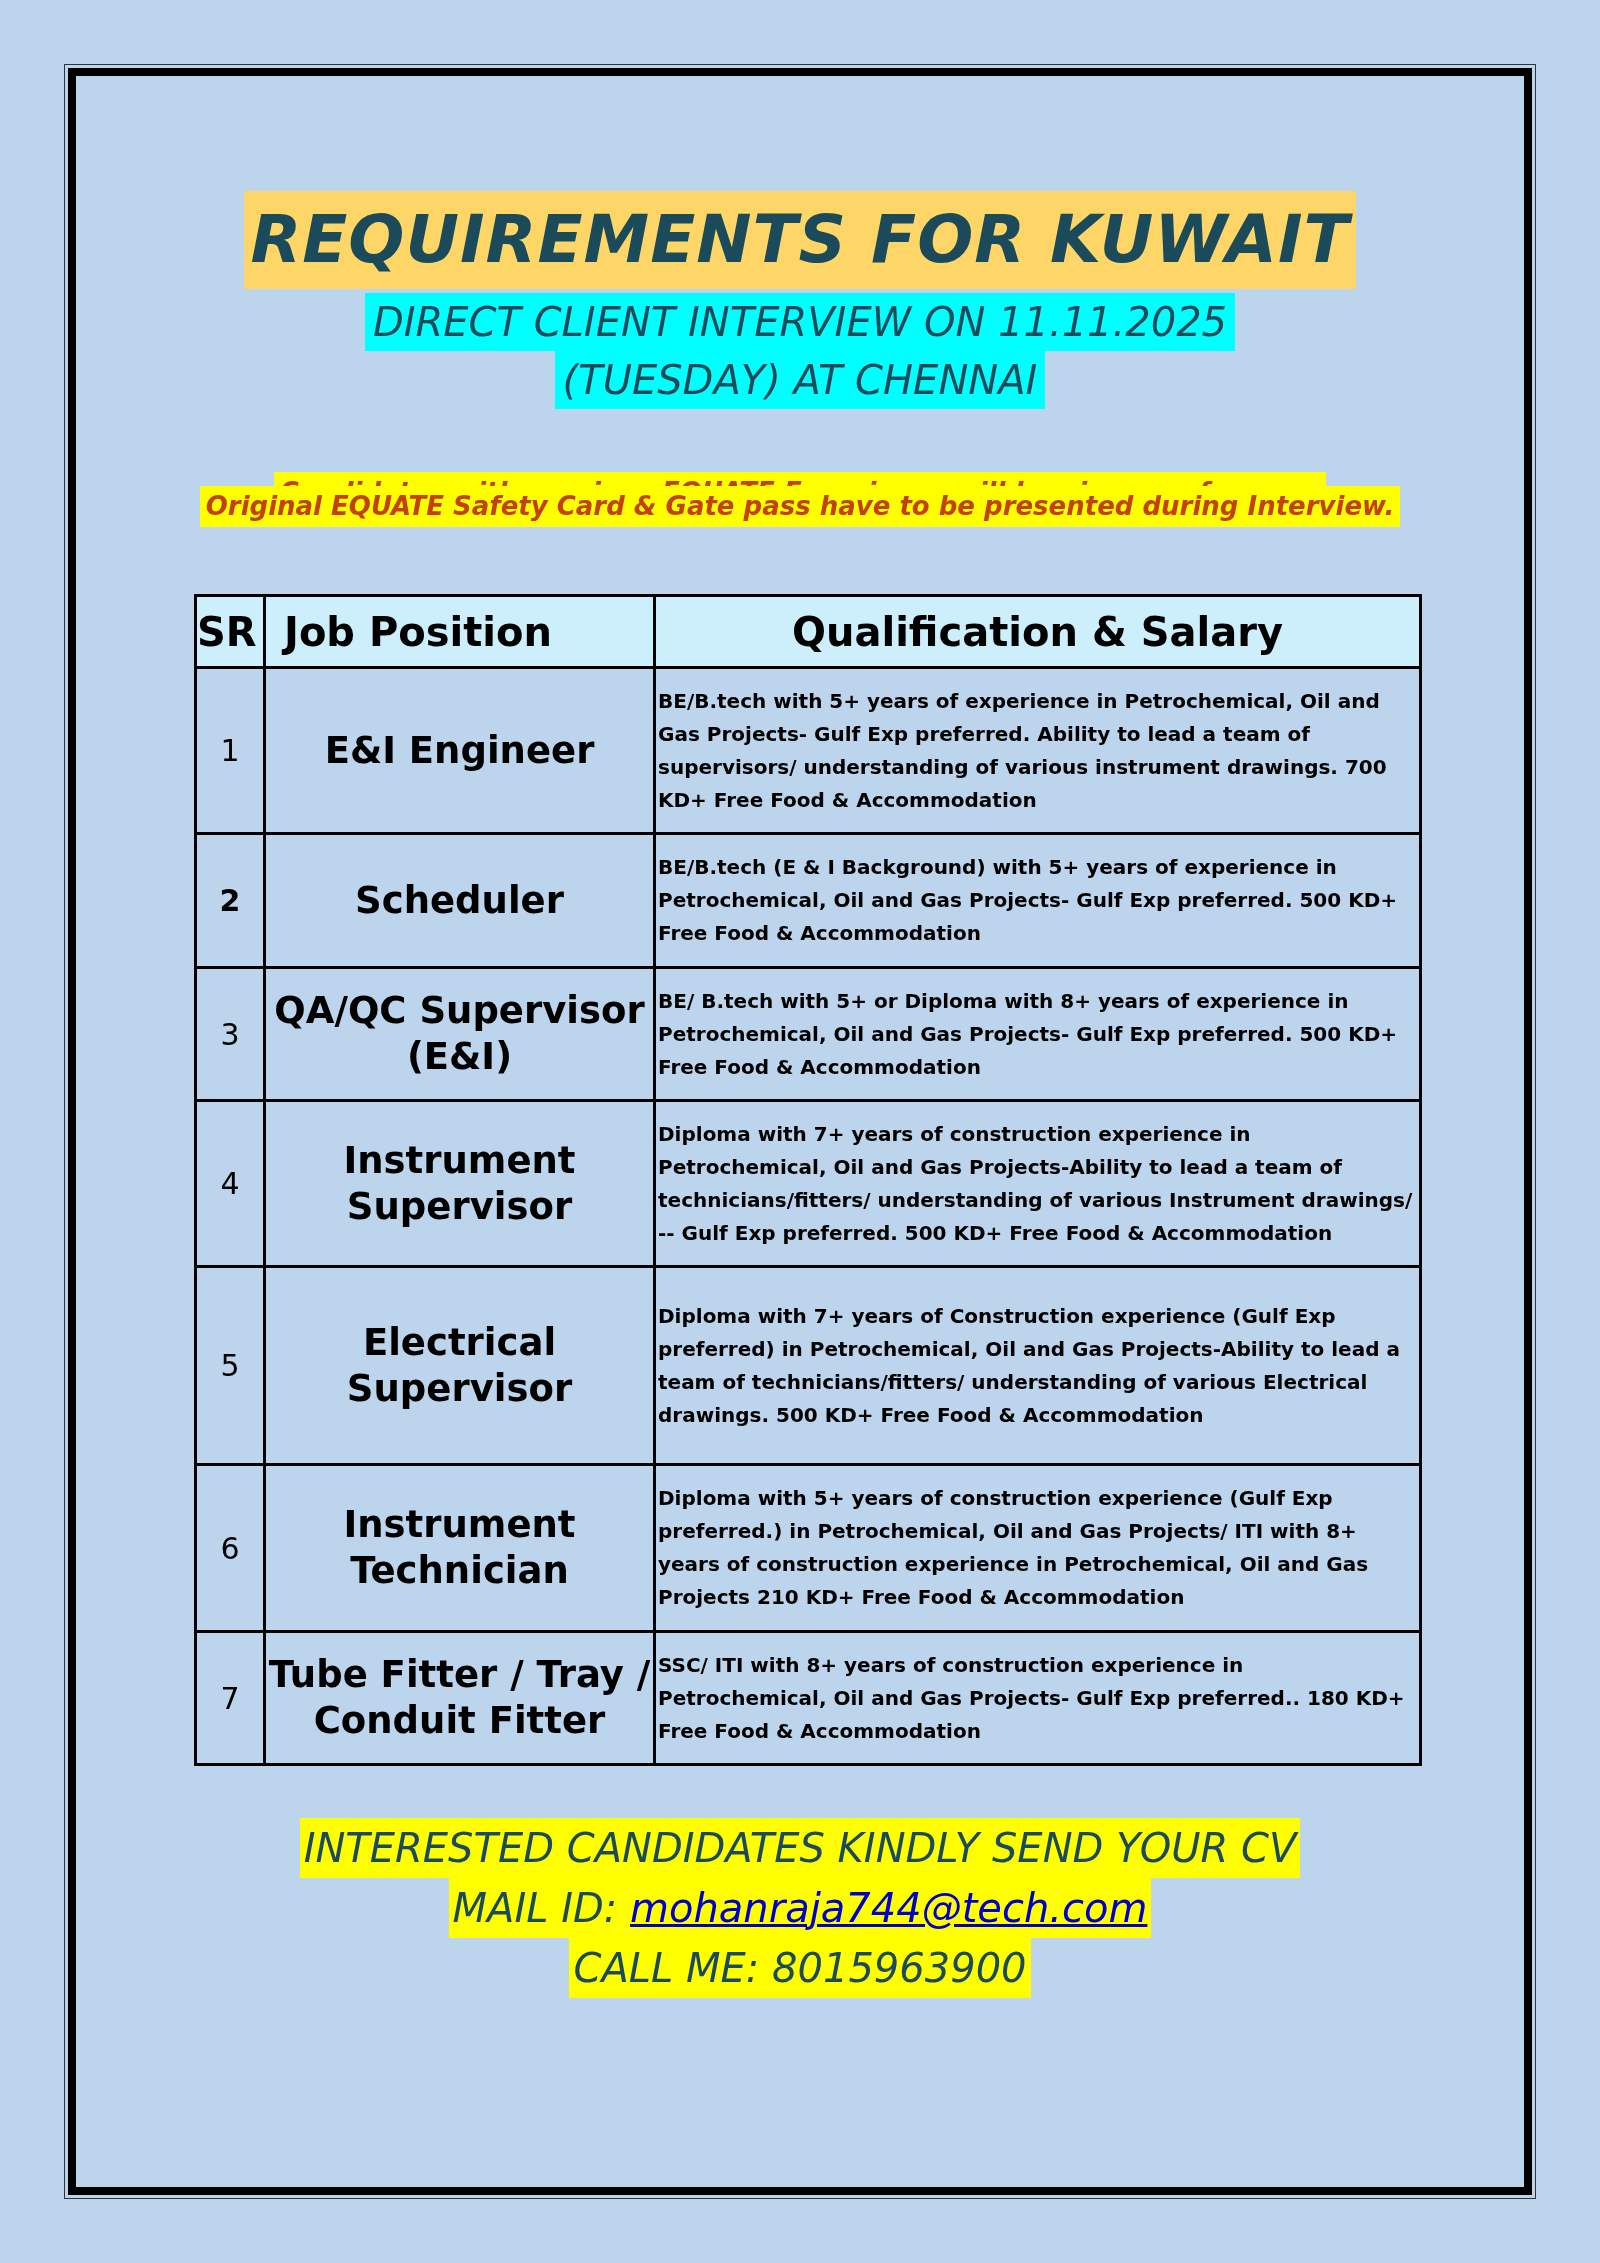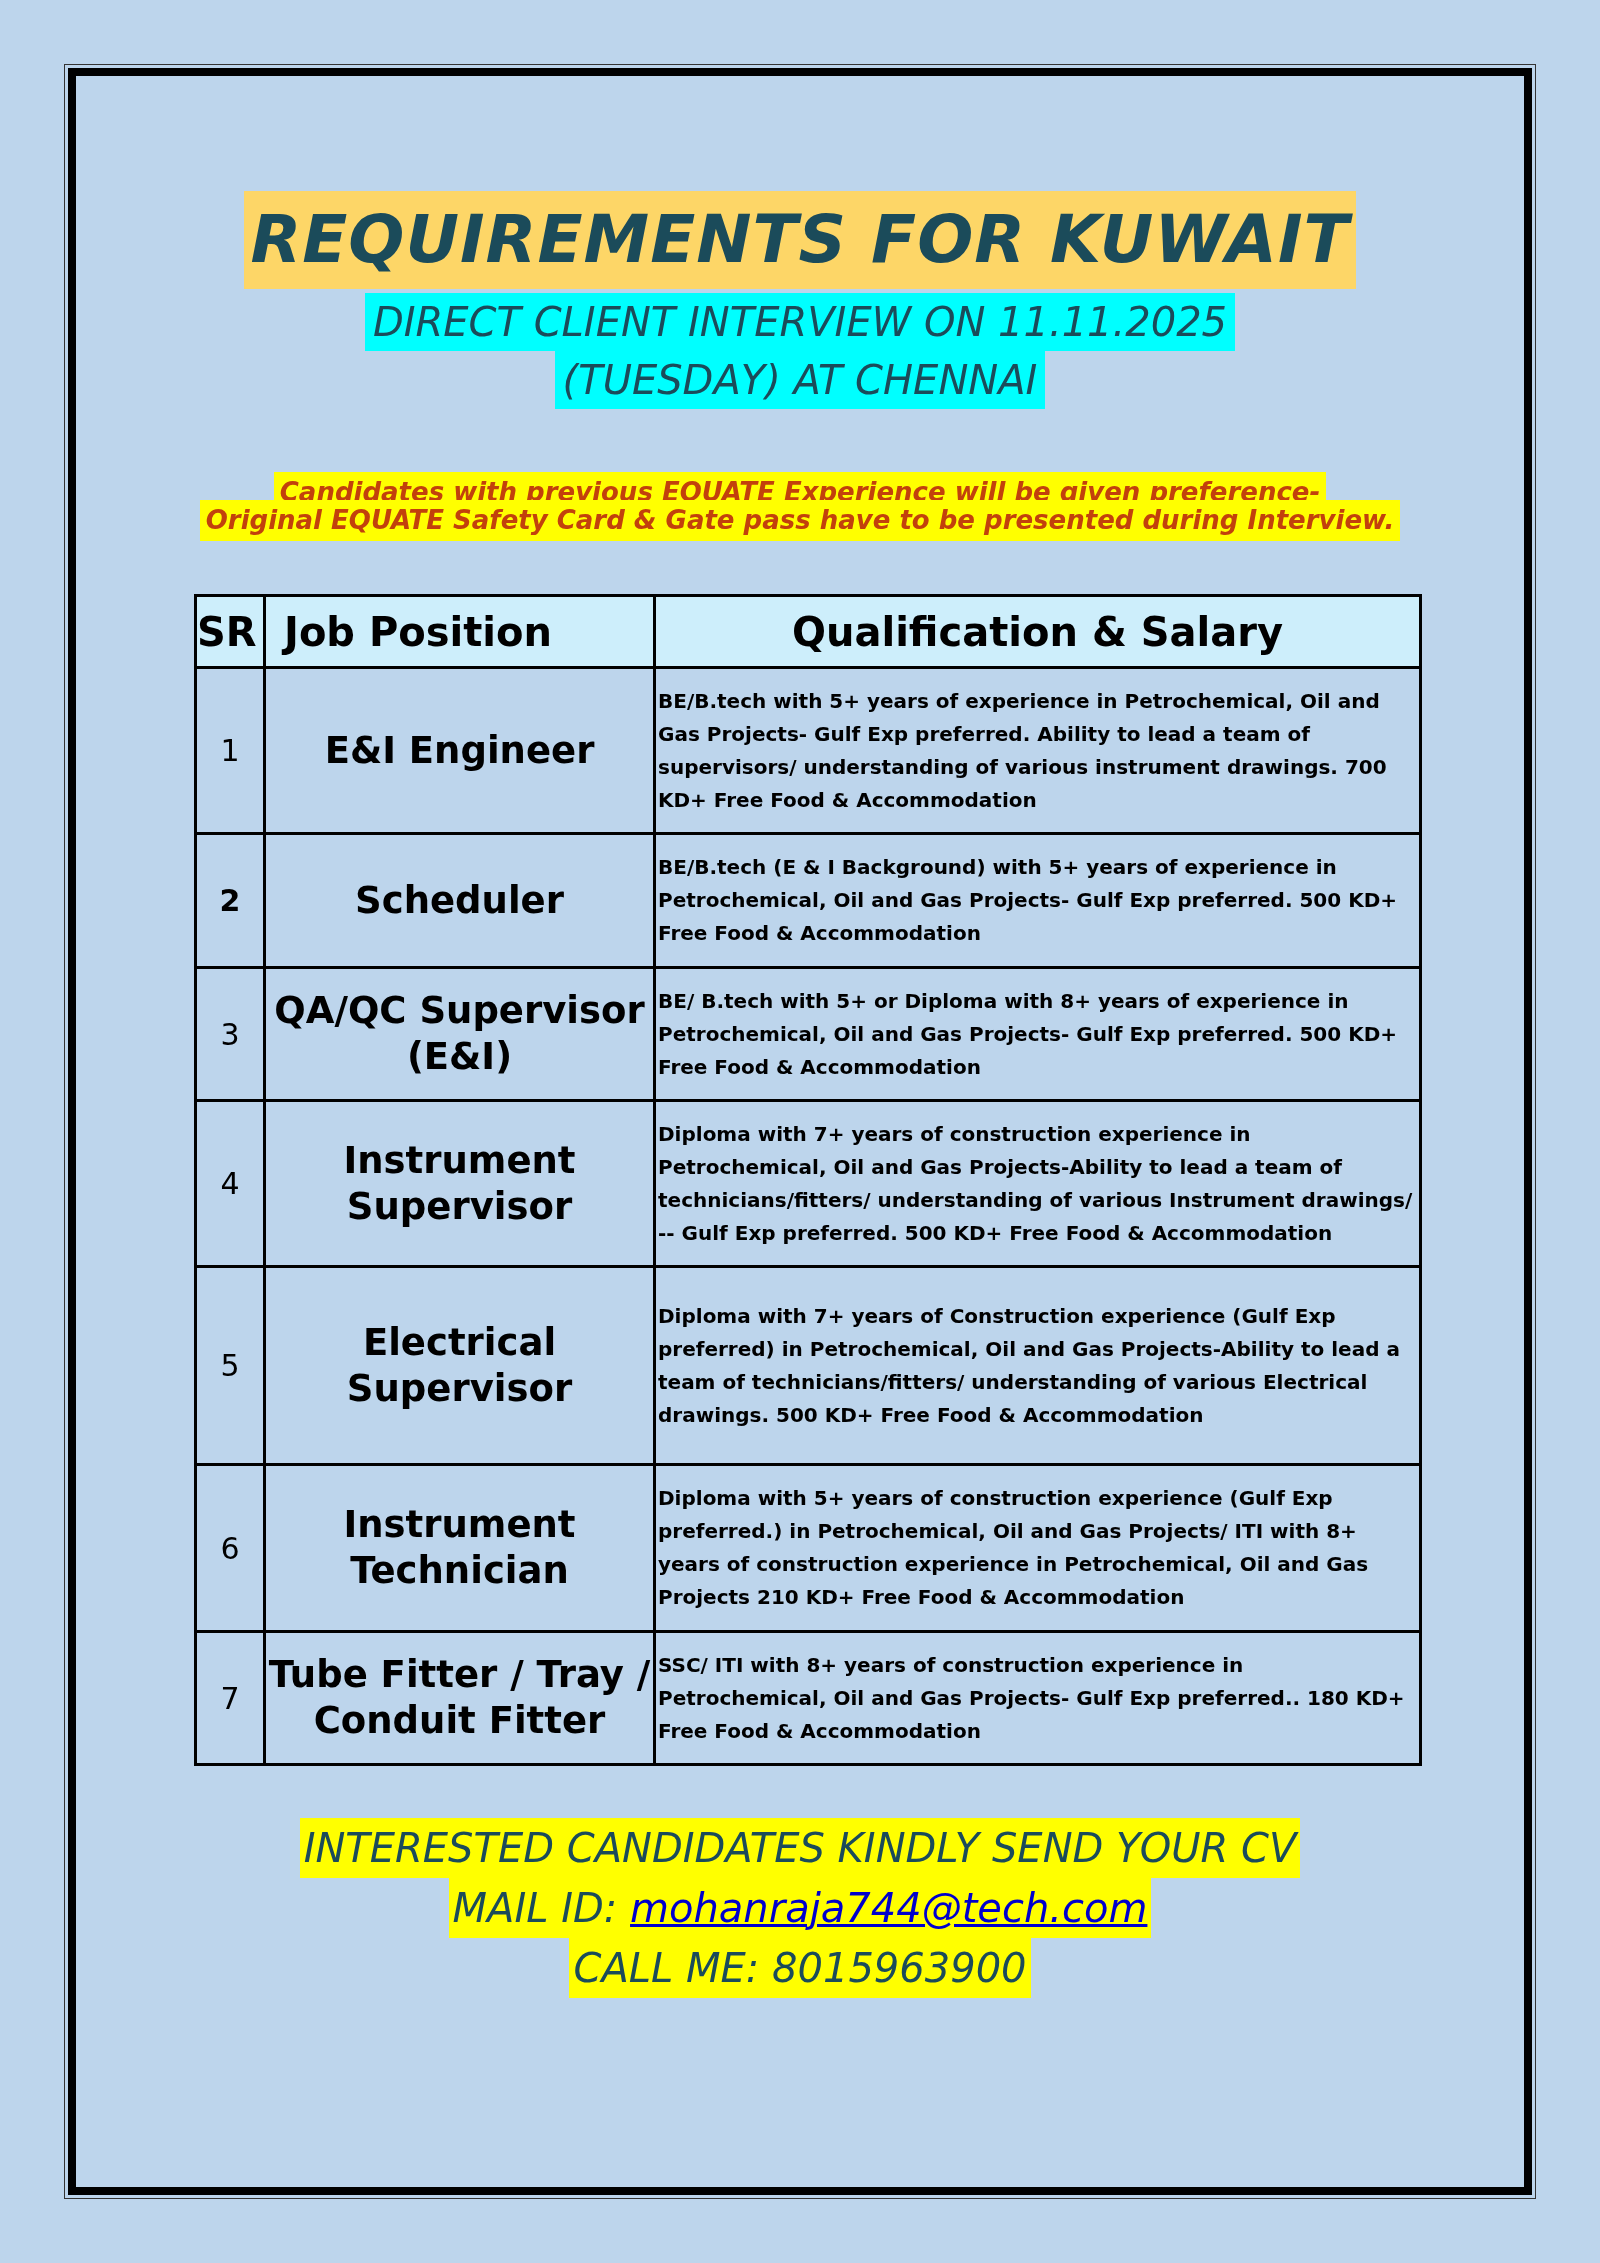--- a/index.html
+++ b/index.html
@@ -69,21 +69,21 @@
 <div class="title-wrap" style="top:293px;">
   <span class="subtitle">DIRECT CLIENT INTERVIEW ON 11.11.2025</span>
 </div>
 <div class="title-wrap" style="top:351px;">
   <span class="subtitle">(TUESDAY) AT CHENNAI</span>
 </div>
 
 <div class="title-wrap" style="top:472px;">
   <span class="notice">Candidates with previous EQUATE Experience will be given preference-</span>
 </div>
-<div class="title-wrap" style="top:500px;">
+<div class="title-wrap" style="top:486px;">
   <span class="notice">Original EQUATE Safety Card &amp; Gate pass have to be presented during Interview.</span>
 </div>
 
 <table class="jobs">
   <thead>
     <tr>
       <th class="sr-h">SR</th>
       <th class="pos-h">Job Position</th>
       <th class="qual-h">Qualification &amp; Salary</th>
     </tr>

